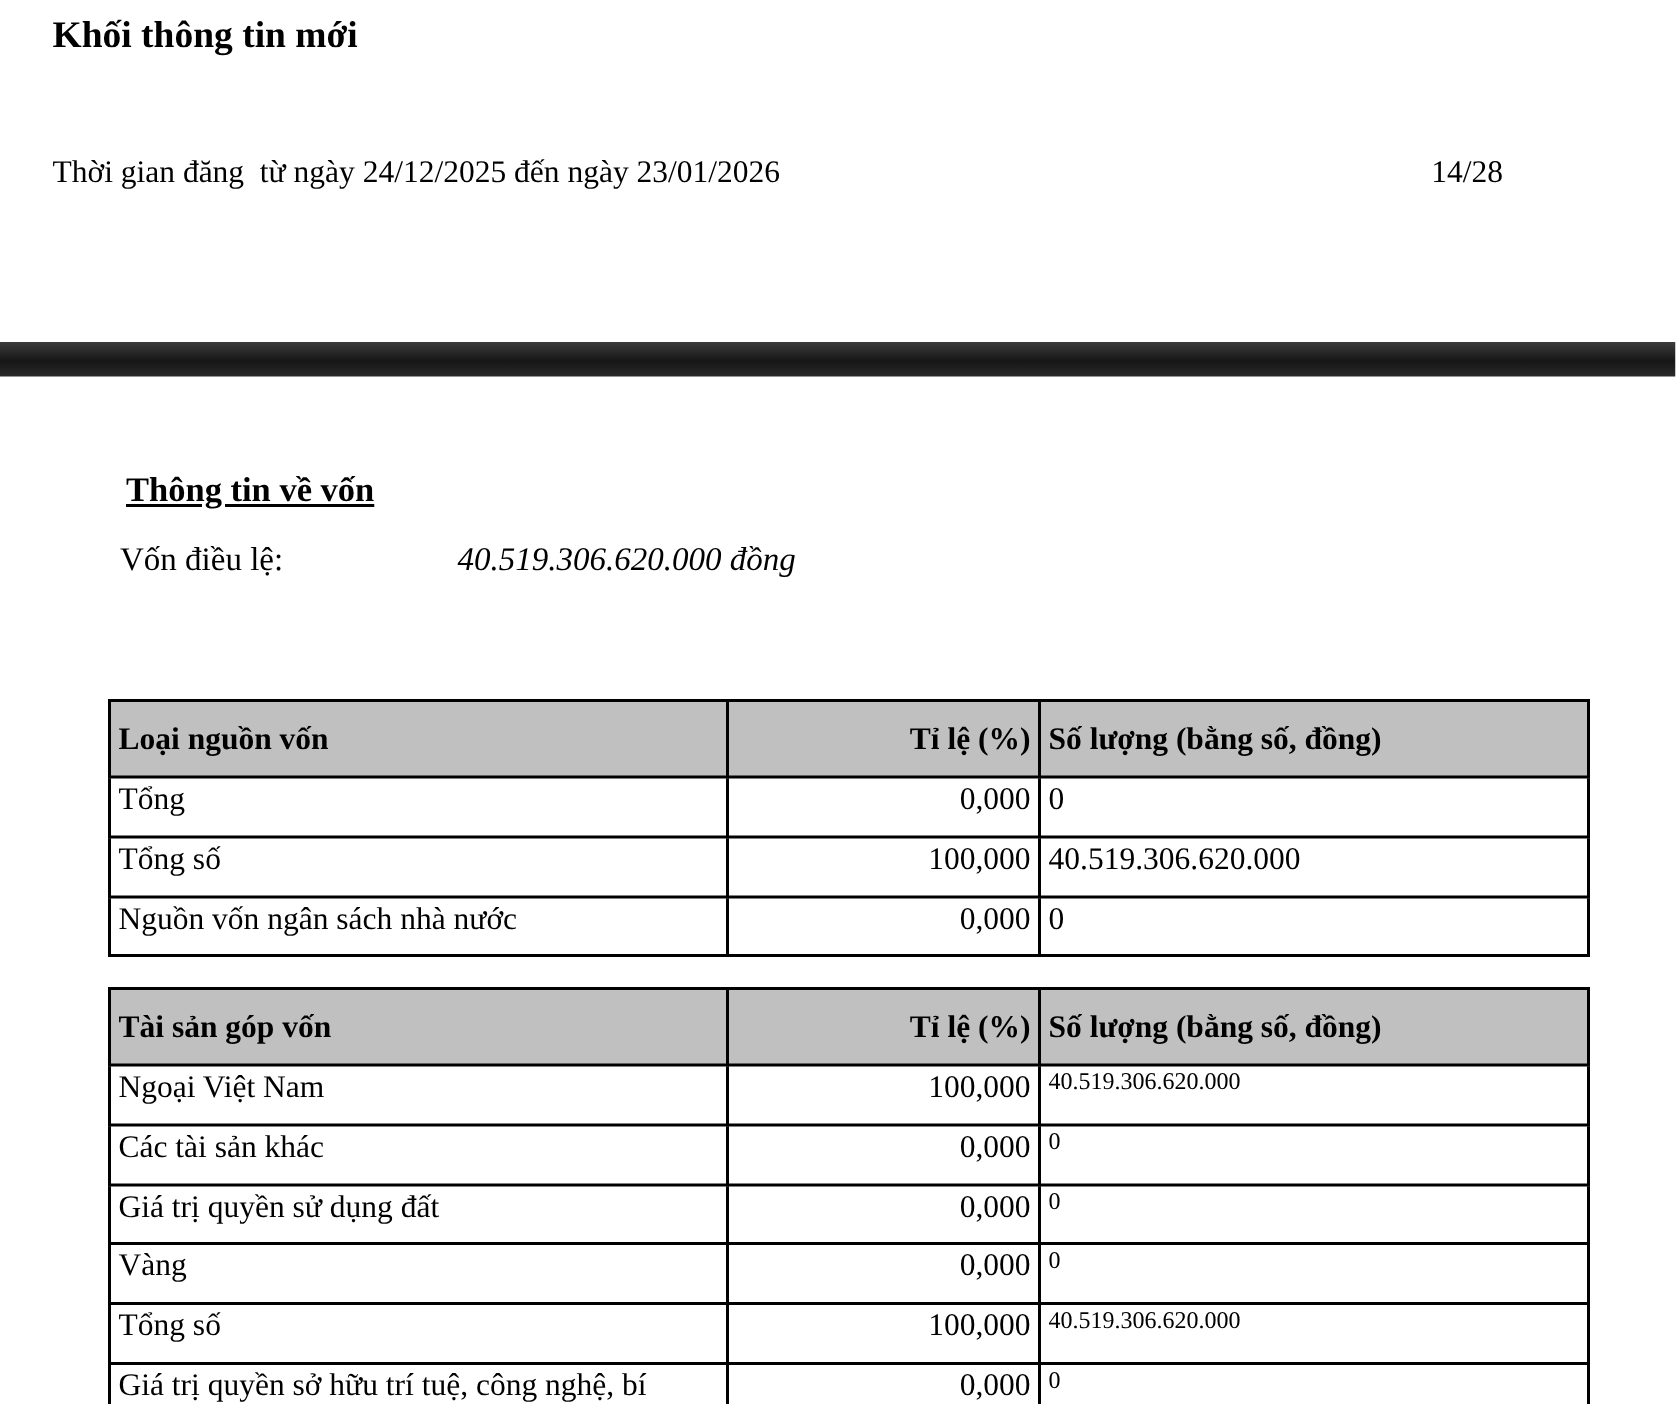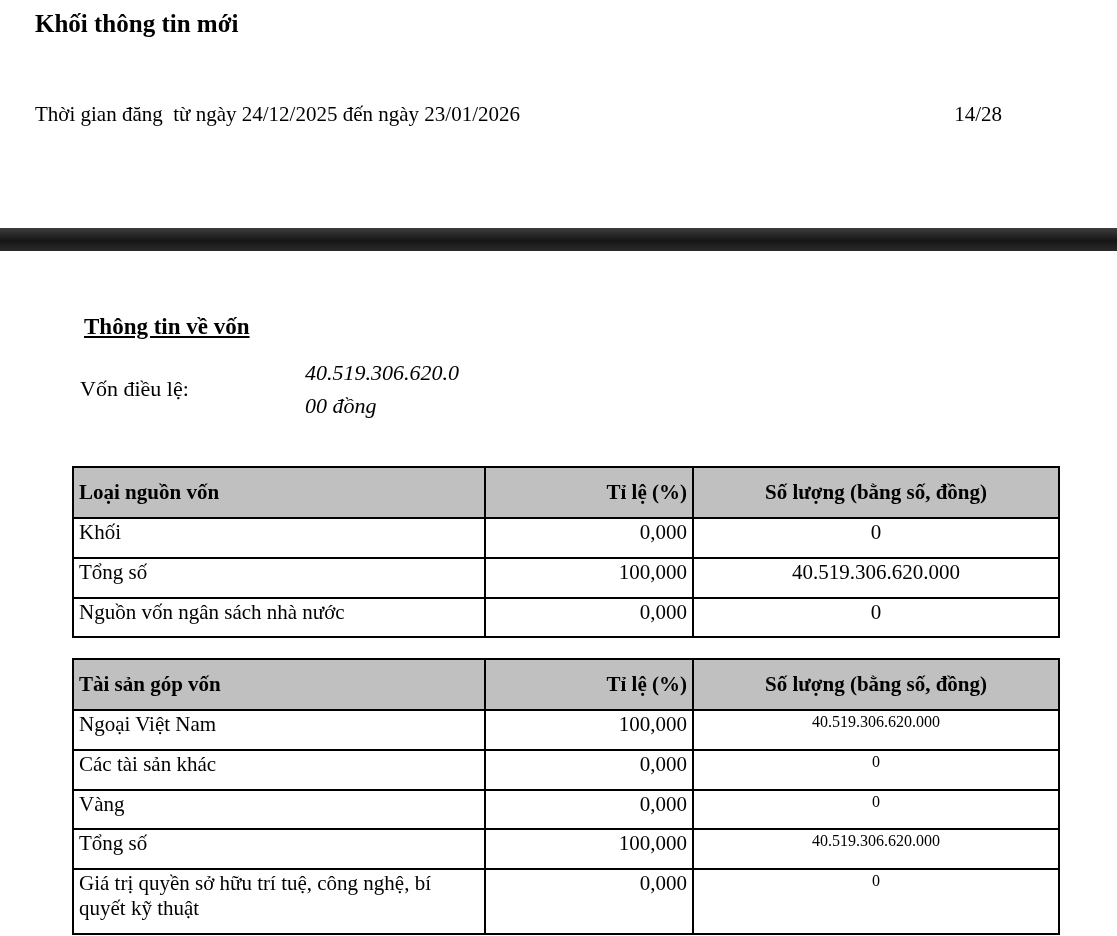--- a/index.html
+++ b/index.html
@@ -30,21 +30,21 @@
     position: absolute; top: 314px; left: 84px;
     font-size: 23px; font-weight: bold; text-decoration: underline;
   }
   .capital-row {
     position: absolute; top: 356px; left: 80px;
     display: flex; font-size: 22px; align-items: center;
   }
   .cap-label { width: 225px; }
   .cap-value {
     font-style: italic;
-    display: flex; flex-direction: column;
+    display: flex; flex-direction: row;
     line-height: 33px;
   }
   table.cap-table {
     position: absolute; left: 72px;
     width: 988px;
     border-collapse: collapse;
     table-layout: fixed;
     font-size: 21px;
   }
   .t1 { top: 466px; }
@@ -52,21 +52,21 @@
   th, td { border: 2px solid #000; padding: 12px 5px; overflow: hidden; }
   th {
     background: var(--header-bg, #c0c0c0);
     font-weight: bold; text-align: center;
     height: 31px; font-size: 21px;
     vertical-align: middle;
   }
   td { height: 29px; line-height: 1.18; vertical-align: top; padding-top: 1px; }
   .col0 { width: 383px; text-align: left; }
   .col1 { width: 193px; text-align: right; }
-  .col2 { width: 340px; text-align: center; }
+  .col2 { width: 340px; text-align: left; }
   .small-col3 td.col2 { font-size: 16px; line-height: 1.25; }
 </style>
 </head>
 <body>
 
 <div class="page">
 
   <h1 class="doc-title">Khối thông tin mới</h1>
 
   <div class="meta-row">
@@ -89,21 +89,21 @@
   <table class="cap-table t1">
     <thead>
         <tr>
           <th class="col0">Loại nguồn vốn</th>
           <th class="col1">Tỉ lệ (%)</th>
           <th class="col2">Số lượng (bằng số, đồng)</th>
         </tr>
       </thead>
       <tbody>
         <tr>
-          <td class="col0">Khối</td>
+          <td class="col0">Tổng</td>
           <td class="col1">0,000</td>
           <td class="col2">0</td>
         </tr>
         <tr>
           <td class="col0">Tổng số</td>
           <td class="col1">100,000</td>
           <td class="col2">40.519.306.620.000</td>
         </tr>
         <tr>
           <td class="col0">Nguồn vốn ngân sách nhà nước</td>
@@ -126,20 +126,25 @@
           <td class="col0">Ngoại Việt Nam</td>
           <td class="col1">100,000</td>
           <td class="col2">40.519.306.620.000</td>
         </tr>
         <tr>
           <td class="col0">Các tài sản khác</td>
           <td class="col1">0,000</td>
           <td class="col2">0</td>
         </tr>
         <tr>
+          <td class="col0">Giá trị quyền sử dụng đất</td>
+          <td class="col1">0,000</td>
+          <td class="col2">0</td>
+        </tr>
+        <tr>
           <td class="col0">Vàng</td>
           <td class="col1">0,000</td>
           <td class="col2">0</td>
         </tr>
         <tr>
           <td class="col0">Tổng số</td>
           <td class="col1">100,000</td>
           <td class="col2">40.519.306.620.000</td>
         </tr>
         <tr>

